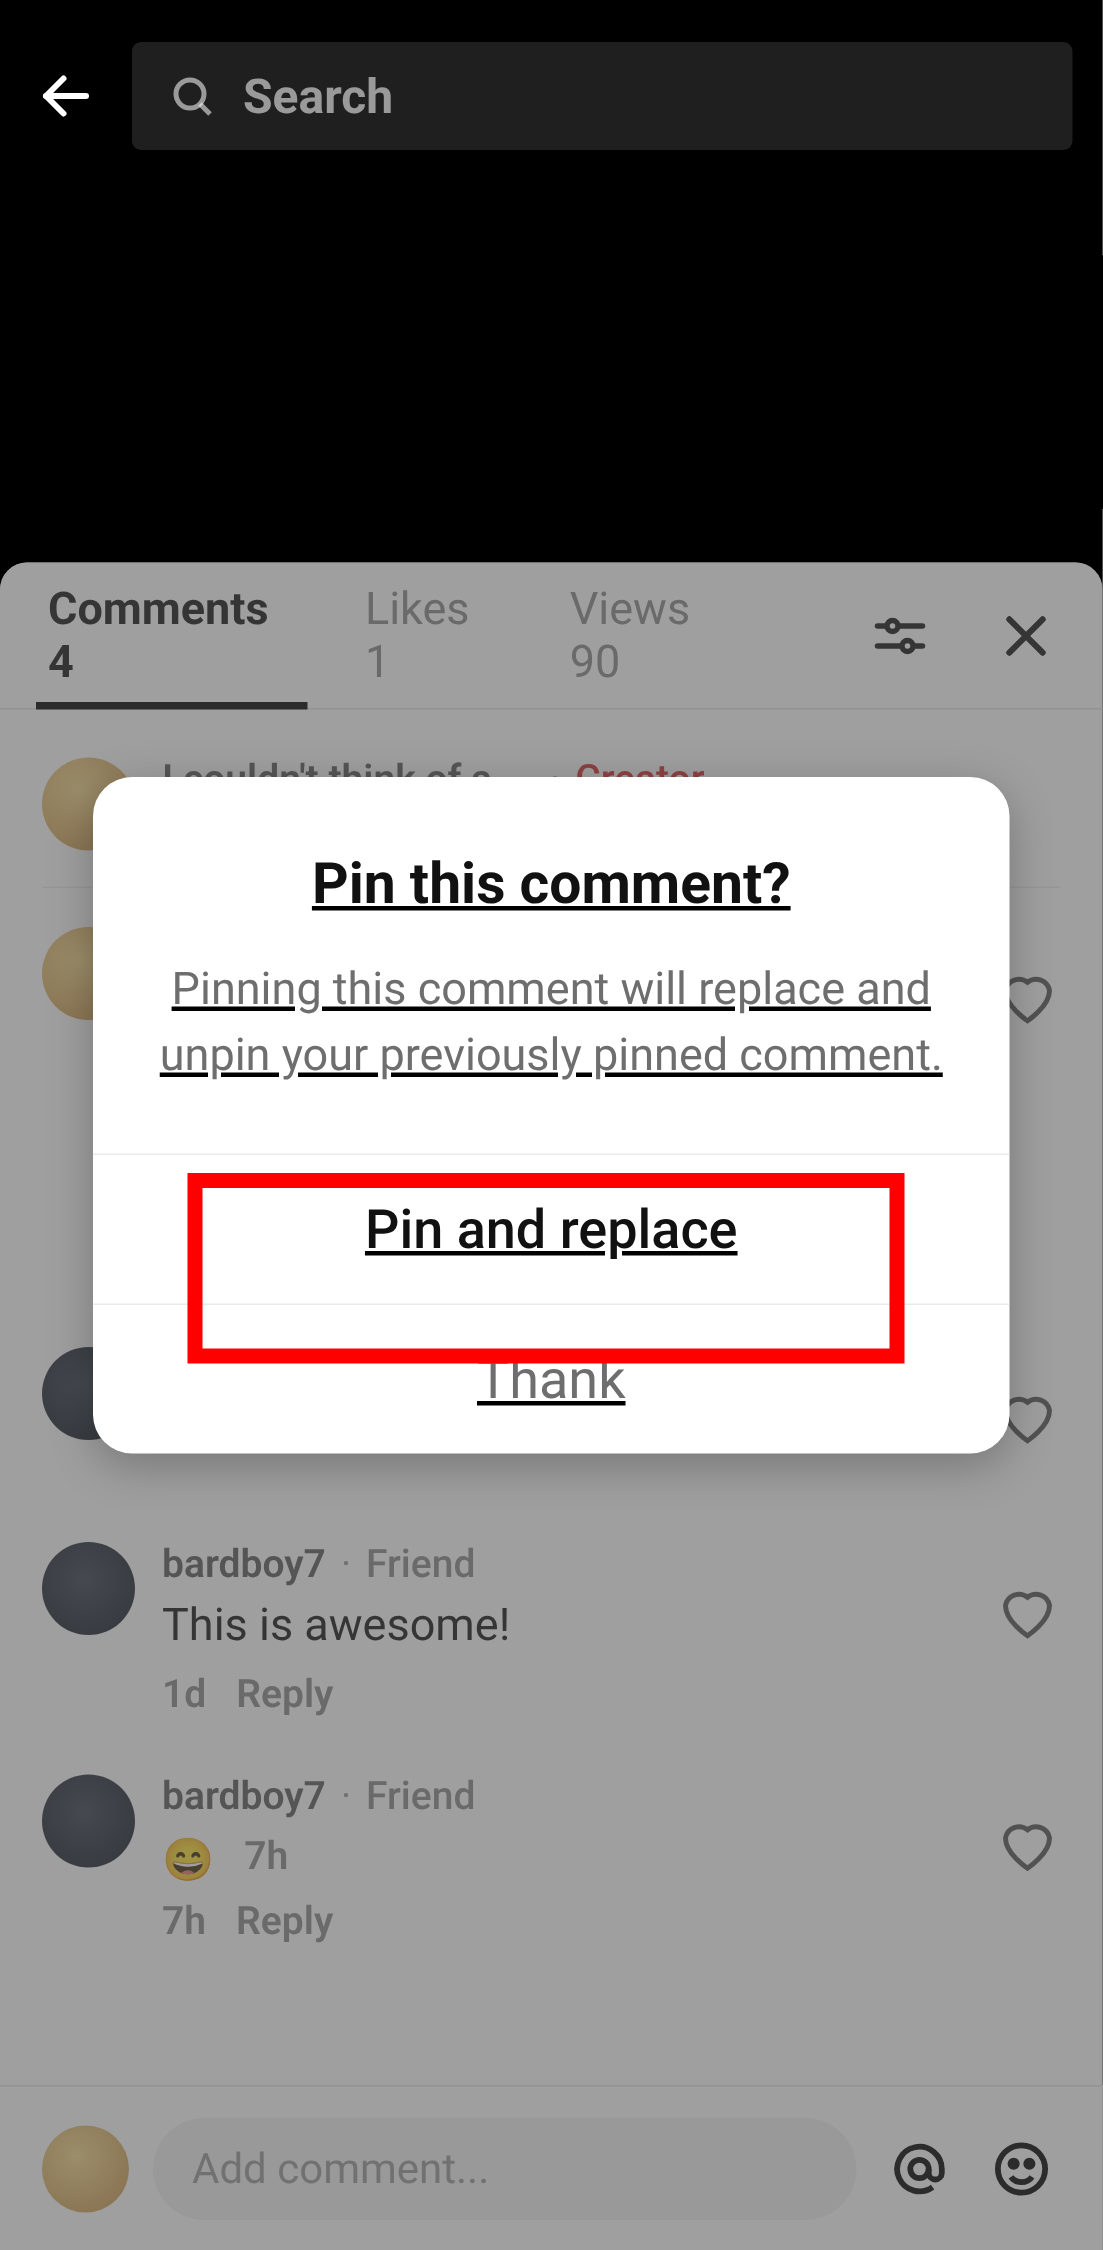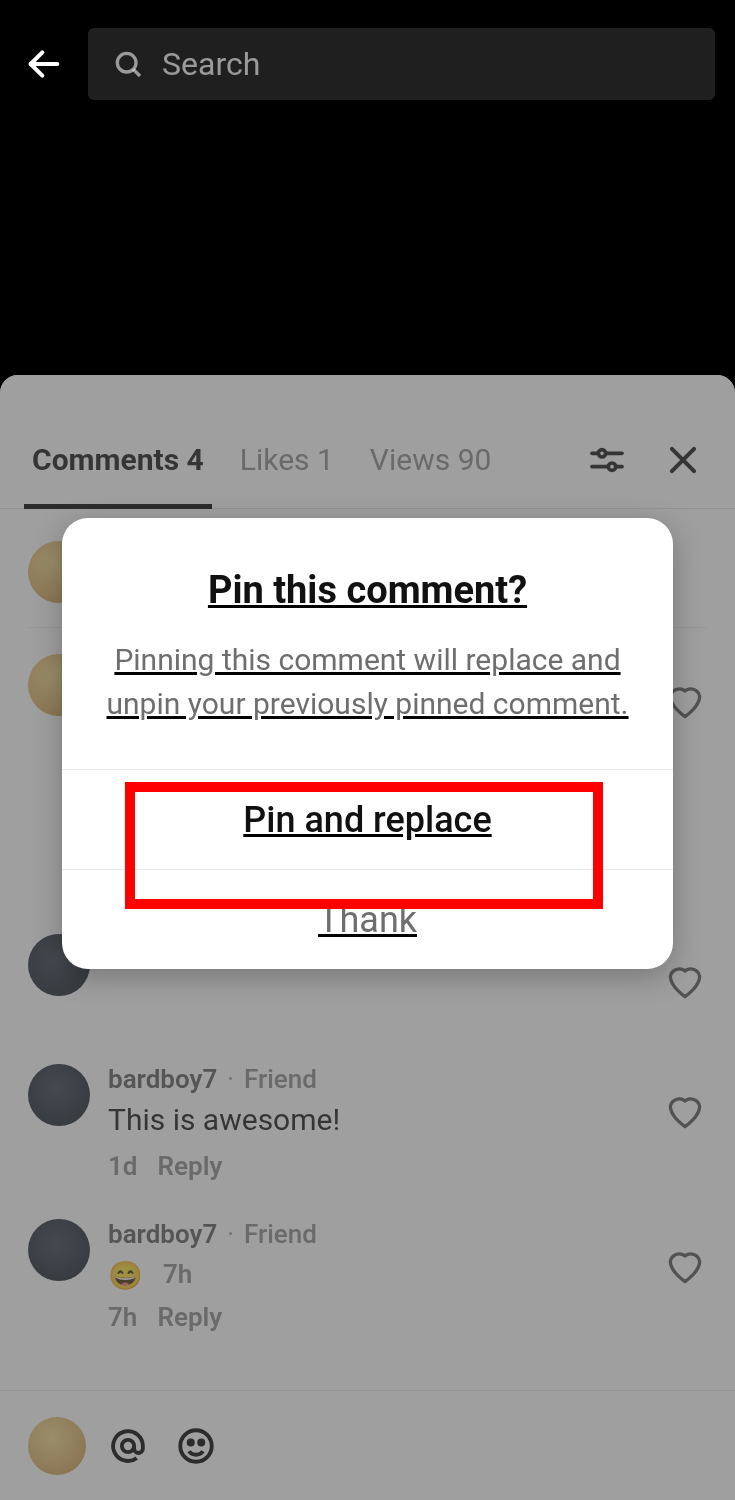--- a/index.html
+++ b/index.html
@@ -34,20 +34,21 @@
   border-radius: 6px;
   display: flex;
   align-items: center;
   padding: 0 24px;
   gap: 18px;
 }
 .search-box .search-icon { color: rgba(255,255,255,0.55); }
 .search-box .placeholder {
   color: rgba(255,255,255,0.55);
   font-size: 32px;
+  font-weight: bold;
 }
 
 
 .sheet {
   position: absolute;
   top: 375px;
   left: 0;
   right: 0;
   bottom: 0;
   background: #fff;
@@ -56,22 +57,21 @@
   flex-direction: column;
 }
 
 
 .tabs-row {
   display: flex;
   align-items: center;
   padding: 0 28px;
   height: 98px;
   border-bottom: 1px solid #e5e5e5;
-  gap: 28px;
-  margin-top: 36px;
+  gap: 38px;
 }
 .tab {
   font-size: 30px;
   color: #8a8a8a;
   font-weight: 400;
   padding: 0 4px;
   height: 100%;
   display: flex;
   align-items: center;
   position: relative;
@@ -388,20 +388,23 @@
         <svg class="like-btn" viewBox="0 0 24 24" fill="none" stroke="currentColor" stroke-width="1.8">
             <path d="M12 21s-8-5.2-8-11a5 5 0 0 1 8-3 5 5 0 0 1 8 3c0 5.8-8 11-8 11z"></path>
           </svg>
       </div>
     </div>
 
   </div>
 
   <div class="input-bar">
     <div class="avatar-sm"></div>
+    <div class="input-field">
+      <span>Add comment...</span>
+    </div>
     <div class="icon-btn">
       <svg width="42" height="42" viewBox="0 0 24 24" fill="none" stroke="#000" stroke-width="2.2">
           <circle cx="12" cy="12" r="3.5"></circle>
           <path d="M15.5 12v1.5a2.5 2.5 0 0 0 5 0V12a8.5 8.5 0 1 0-3.5 6.9"></path>
         </svg>
     </div>
     <div class="icon-btn">
       <svg width="42" height="42" viewBox="0 0 24 24" fill="none" stroke="#000" stroke-width="2.2">
           <circle cx="12" cy="12" r="9"></circle>
           <circle cx="9" cy="10" r="1.2" fill="#000"></circle>

